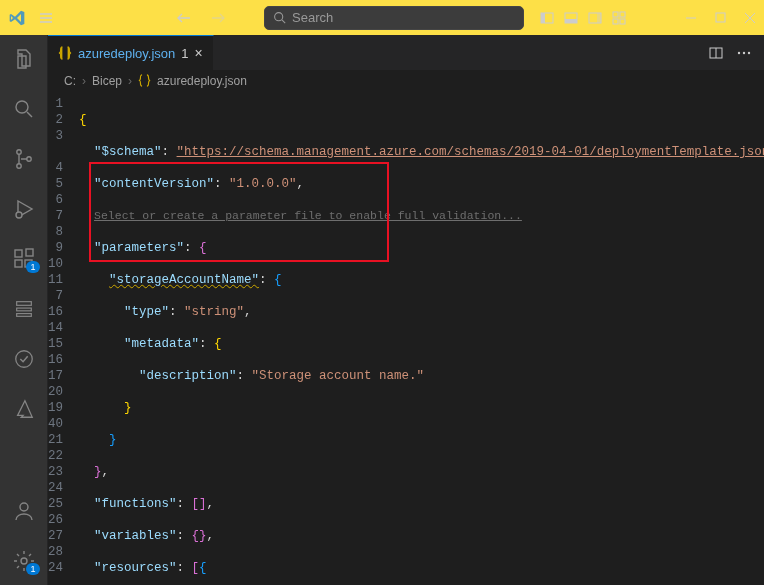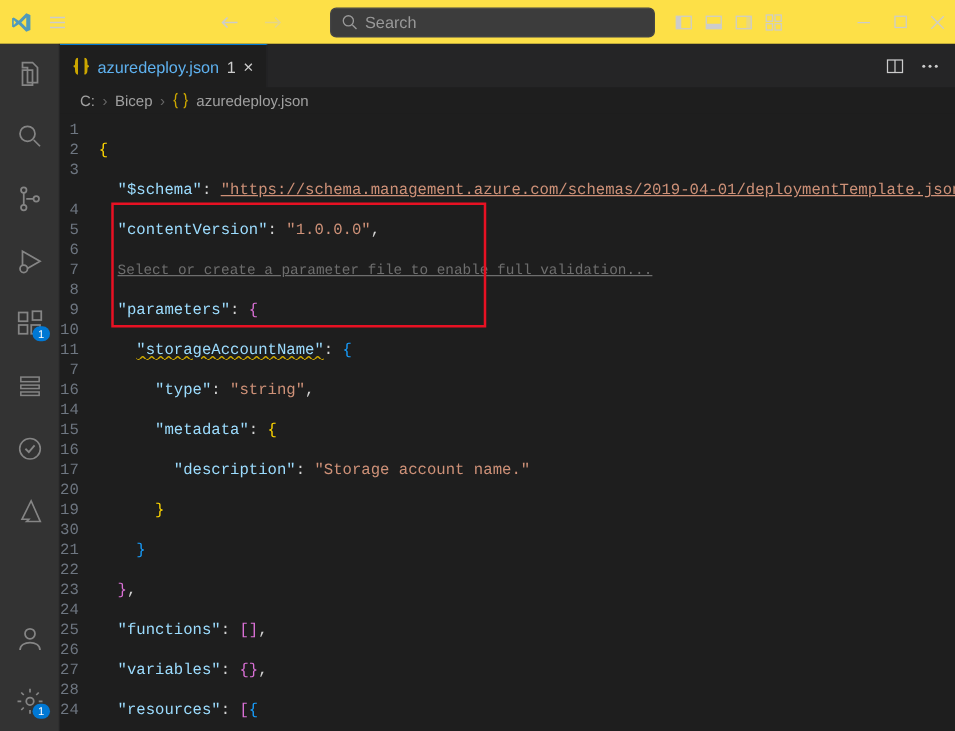--- a/index.html
+++ b/index.html
@@ -278,21 +278,21 @@
           <div class="ln">10</div>
           <div class="ln">11</div>
           <div class="ln">7</div>
           <div class="ln">16</div>
           <div class="ln">14</div>
           <div class="ln">15</div>
           <div class="ln">16</div>
           <div class="ln">17</div>
           <div class="ln">20</div>
           <div class="ln">19</div>
-          <div class="ln">30</div>
+          <div class="ln">40</div>
           <div class="ln">21</div>
           <div class="ln">22</div>
           <div class="ln">23</div>
           <div class="ln">24</div>
           <div class="ln">25</div>
           <div class="ln">26</div>
           <div class="ln">27</div>
           <div class="ln">28</div>
           <div class="ln">24</div>
         </div>

